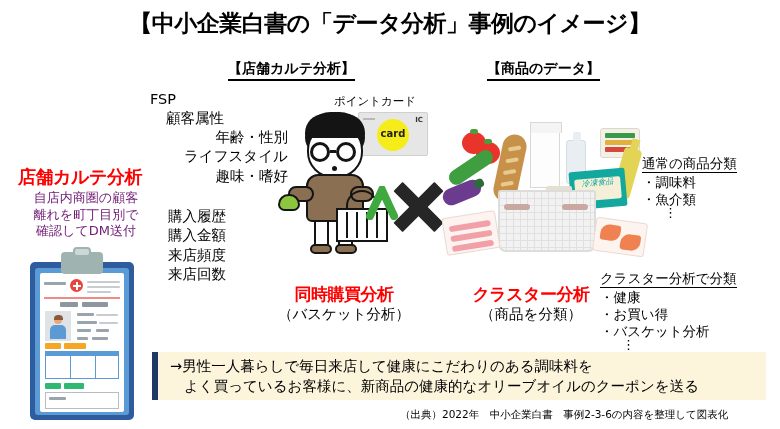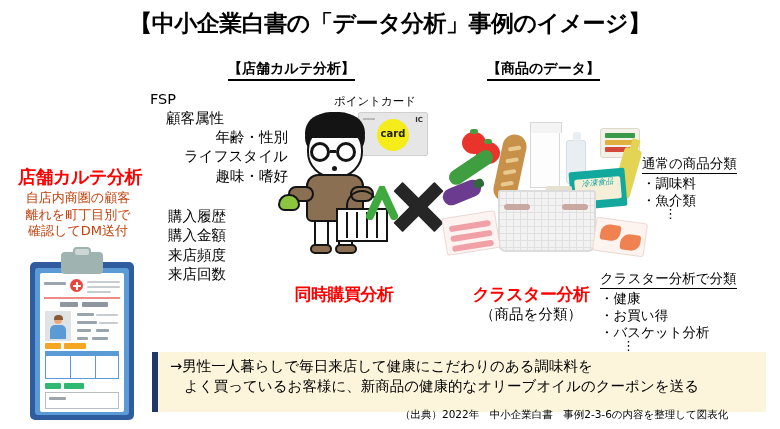--- a/index.html
+++ b/index.html
@@ -38,22 +38,22 @@
 
   .hist-list { position: absolute; left: 168px; top: 207px; font-size: 14.5px; color: #000; line-height: 1.33; }
 
   
   .left-title {
     position: absolute; left: 0px; top: 165px; width: 160px;
     text-align: center; color: #ff0000; font-weight: bold;
     font-size: 18px; letter-spacing: -0.5px;
   }
   .left-desc {
-    position: absolute; left: 0; top: 190px; width: 156px;
-    text-align: center; color: #c2410c; font-size: 13px; line-height: 1.28;
+    position: absolute; left: 8px; top: 190px; width: 156px;
+    text-align: center; color: #701a75; font-size: 13px; line-height: 1.28;
   }
 
   
   .clipboard { position: absolute; left: 30px; top: 252px; width: 104px; height: 168px; }
   .cb-board { position: absolute; left: 0; top: 10px; width: 104px; height: 158px;
               background: #2f5c9e; border-radius: 5px; }
   .cb-board2 { position: absolute; left: 5px; top: 16px; width: 94px; height: 147px;
                background: #5b9bd5; border-radius: 3px; }
   .cb-paper { position: absolute; left: 10px; top: 21px; width: 84px; height: 139px;
               background: #ffffff; border-radius: 2px; }
@@ -203,27 +203,27 @@
   .an-sub { position: absolute; color: #000; font-size: 14.5px; text-align: center;
             white-space: nowrap; }
   #an1-red { left: 264px; top: 283px; width: 160px; }
   #an1-sub { left: 264px; top: 305px; width: 160px; }
   #an2-red { left: 450px; top: 283px; width: 162px; }
   #an2-sub { left: 450px; top: 305px; width: 162px; }
 
   
   .cls { position: absolute; font-size: 13.5px; color: #000; line-height: 1.26; }
   .cls .hd { font-weight: normal; border-bottom: 1.5px solid #000; display: inline-block;
-             padding-bottom: 0px; margin-bottom: 1px; font-family: Liberation Mono, monospace; }
+             padding-bottom: 0px; margin-bottom: 1px; }
   .cls .dots { padding-left: 22px; letter-spacing: 0; line-height: 0.8; font-size: 13px; }
   #cls-normal { left: 642px; top: 155px; }
   #cls-cluster { left: 600px; top: 270px; }
 
   
-  .concl { position: absolute; left: 152px; top: 352px; width: 614px; height: 60px;
+  .concl { position: absolute; left: 152px; top: 352px; width: 614px; height: 48px;
            background: #fdf4dc; border-left: 6px solid #1f3864; }
   .concl-line { position: absolute; color: #000; font-size: 14.5px; white-space: nowrap; }
   #concl-l1 { left: 12px; top: 5px; }
   #concl-l2 { left: 26px; top: 25px; }
 
   
   .source { position: absolute; left: 400px; top: 408px; font-size: 10.5px; color: #000; }
 </style>
 </head>
 <body>
@@ -372,20 +372,21 @@
         <i style="top:18px"></i>
         <i style="top:28px"></i>
     </div>
     <div class="g-salmon">
       <i style="left:5px; top:5px;"></i>
         <i style="left:26px; top:12px;"></i>
     </div>
   </div>
 
   <div class="an-red" id="an1-red">同時購買分析</div>
+  <div class="an-sub" id="an1-sub">（バスケット分析）</div>
   <div class="an-red" id="an2-red">クラスター分析</div>
   <div class="an-sub" id="an2-sub">（商品を分類）</div>
 
   <div class="cls" id="cls-normal">
     <div><span class="hd">通常の商品分類</span></div>
     <div>・調味料</div>
     <div>・魚介類</div>
     <div class="dots">⋮</div>
   </div>
 

